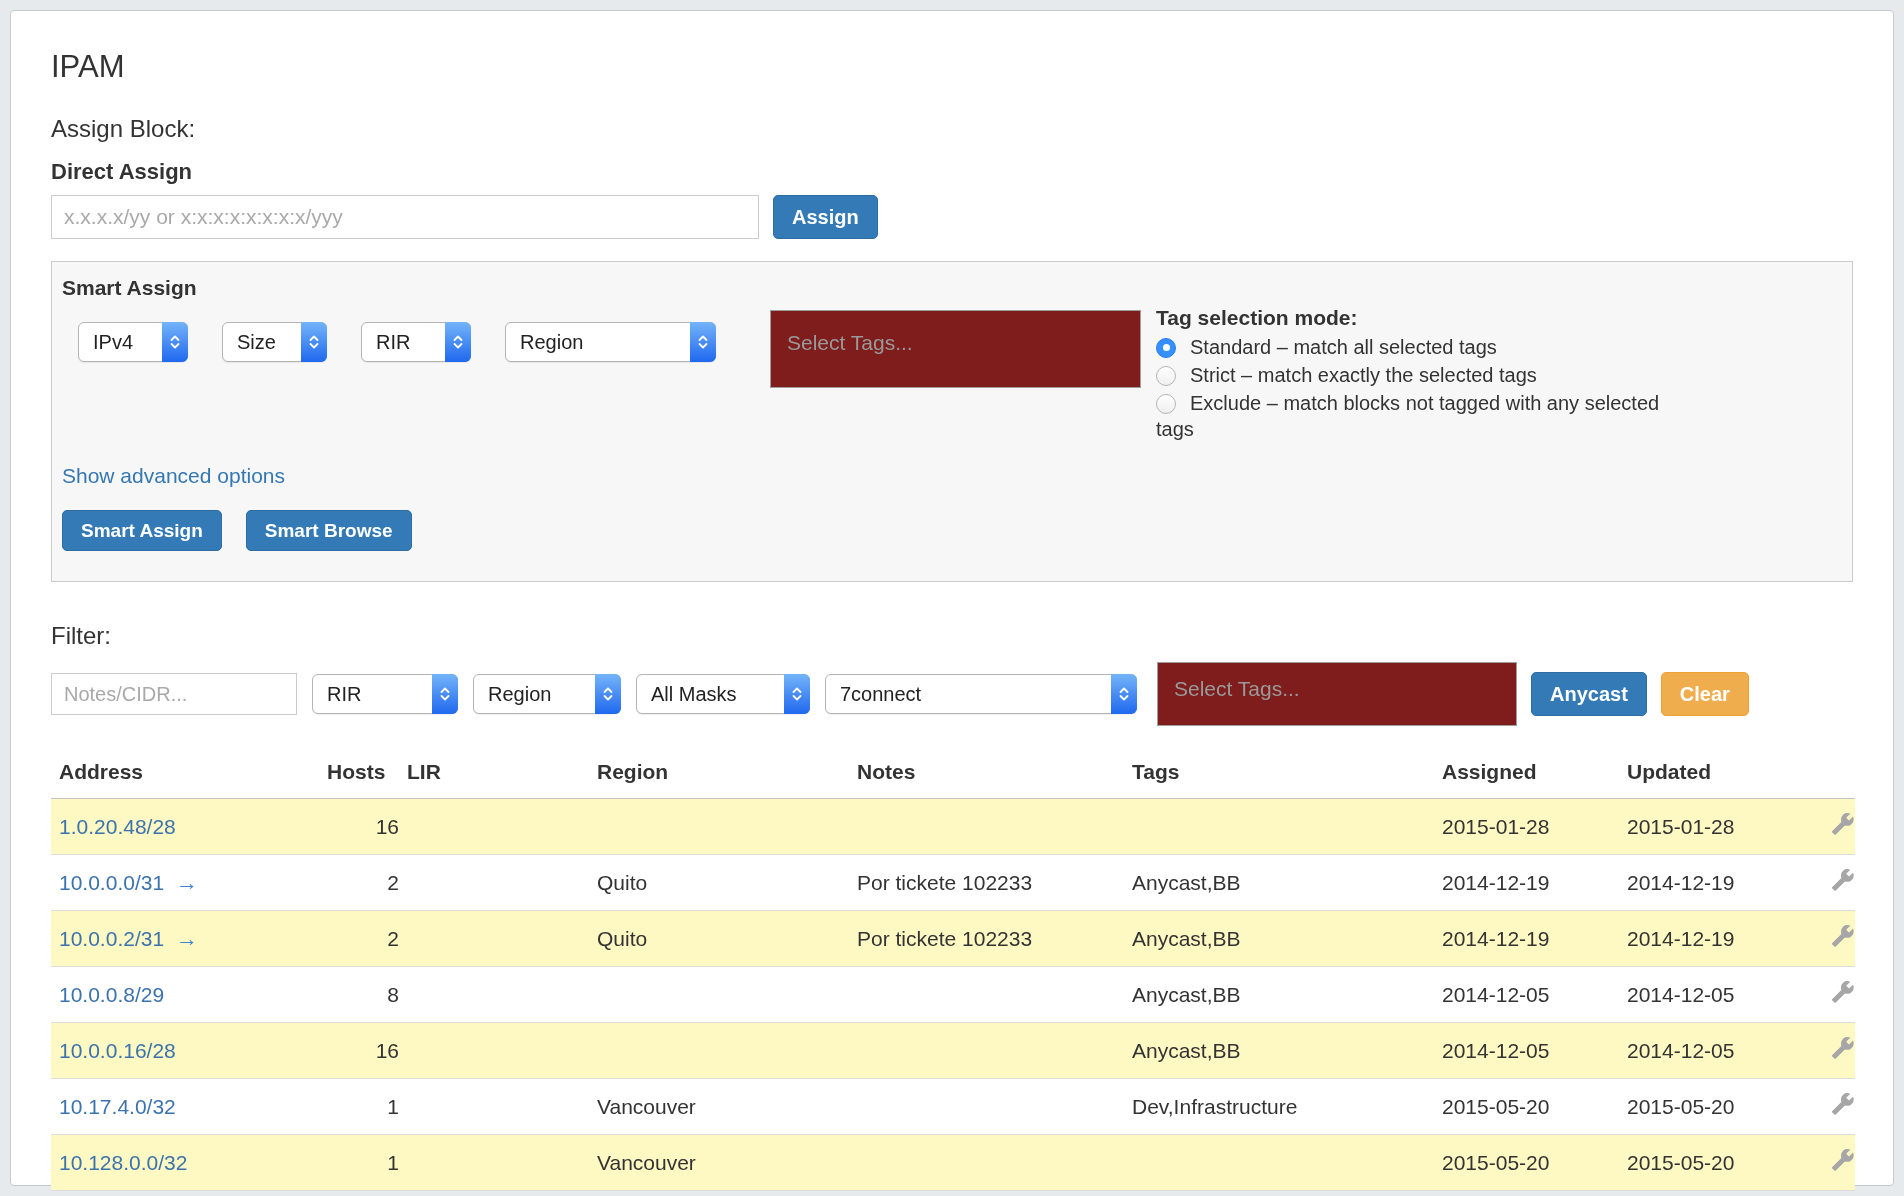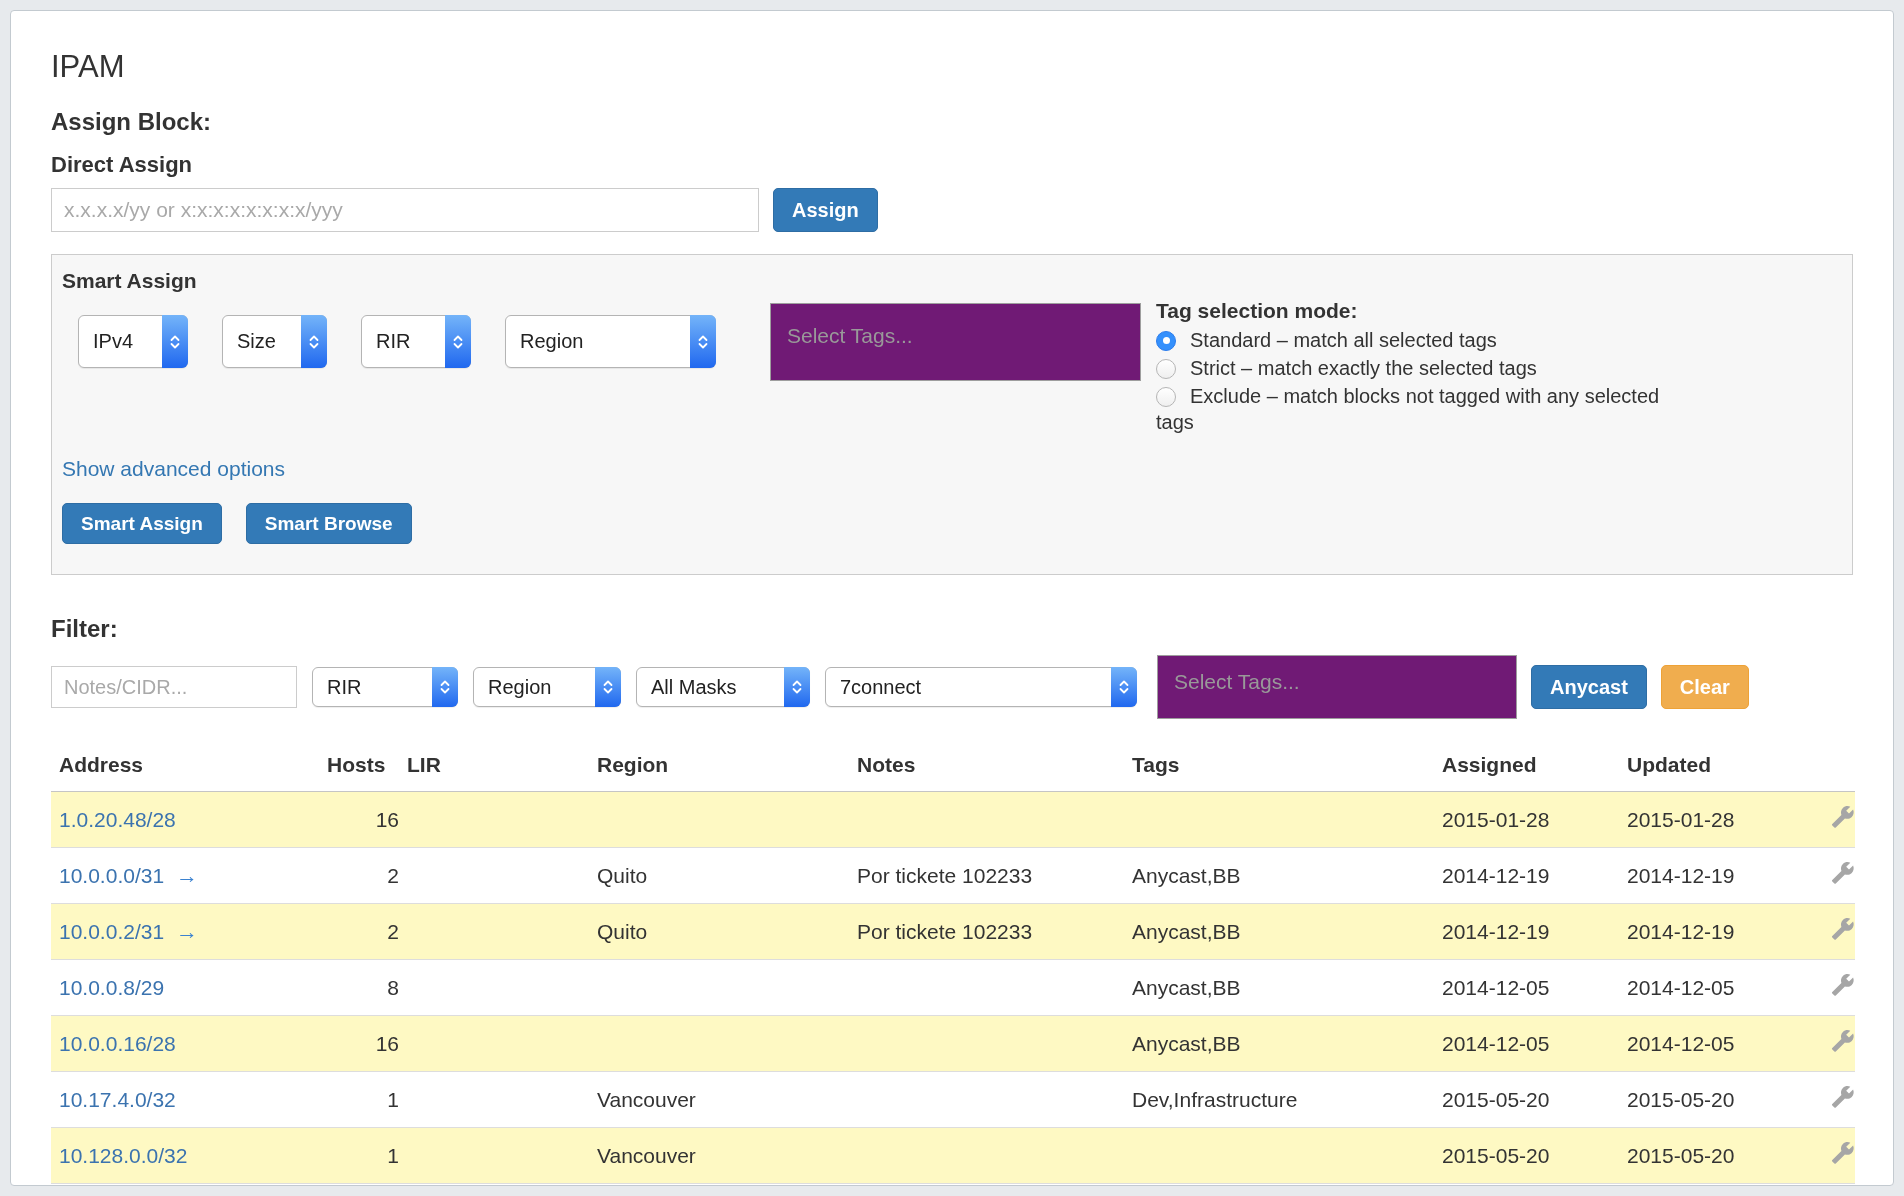--- a/index.html
+++ b/index.html
@@ -10,39 +10,39 @@
     font-family:"Liberation Sans","DejaVu Sans",sans-serif;
     color:#333;
   }
   .card {
     position:relative; margin:10px auto; width:1884px; height:1176px;
     background:#fff; border:1px solid #c3cad0; border-radius:4px;
     padding:30px 40px 0 40px;
   }
   
   .page-title { font-size:31px; font-weight:400; color:#333; margin:8px 0 0 0; }
-  .section-h  { font-size:24px; font-weight:bold; margin:23px 0 0 0; }
+  .section-h  { font-size:24px; font-weight:normal; margin:30px 0 0 0; }
   .sub-h      { font-size:22px; font-weight:bold; margin:16px 0 0 0; }
   
   .txt-input {
     border:1px solid #ccc; background:#fff; color:#444;
     font-family:inherit; font-size:21px; padding:0 12px; outline:none;
   }
   .txt-input::placeholder { color:#a9a9a9; }
   .btn {
     display:inline-flex; align-items:center; justify-content:center;
     font-family:inherit; font-size:20px; font-weight:bold; color:#fff;
     border-radius:5px; cursor:pointer; border:1px solid transparent;
     padding:12px 18px; height:44px;
   }
   .btn-blue   { background:#337ab7; border-color:#2e6da4; }
   .btn-orange { background:#f0ad4e; border-color:#eea236; }
   
   .mac-select {
-    display:inline-flex; align-items:stretch; height:53px;
+    display:inline-flex; align-items:stretch; height:40px;
     background:#fff; border:1px solid #b4b4b4; border-radius:6px;
     box-shadow:0 1px 1px rgba(0,0,0,.07); cursor:pointer;
   }
   .mac-select .val {
     flex:1; display:flex; align-items:center; padding:0 10px 0 14px;
     font-size:20px; color:#222; white-space:nowrap; overflow:hidden;
   }
   .mac-select .stepper {
     width:26px; margin:-1px -1px -1px 0; border-radius:0 6px 6px 0;
     background:linear-gradient(#74b4f9,#2068ef);
@@ -55,21 +55,21 @@
   
   .panel {
     margin-top:22px; width:1802px; background:#f7f7f7;
     border:1px solid #ccc; padding:14px 12px 30px 10px;
   }
   .panel-h { font-size:21px; font-weight:bold; margin:0; }
   .panel-row { display:flex; align-items:flex-start; margin-top:6px; }
   .selects-row { display:flex; gap:34px; margin-top:16px; margin-left:16px; }
   .tags-box {
     width:371px; height:78px; margin-left:54px; margin-top:4px;
-    background:#701a75; border:1px solid #9e9e9e; padding:20px 16px;
+    background:#7f1d1d; border:1px solid #9e9e9e; padding:20px 16px;
     font-size:21px; color:#999; cursor:text;
   }
   .tags-box.small { width:360px; height:64px; padding:14px 16px; }
   .tagmode { width:545px; margin-left:15px; font-size:20px; }
   .tagmode .tm-title { font-size:21px; font-weight:bold; margin-bottom:4px; }
   .opt { margin:2px 0; line-height:26px; }
   .radio {
     display:inline-block; width:20px; height:20px; border-radius:50%;
     background:linear-gradient(#fff,#efefef); border:1px solid #b5b5b5;
     vertical-align:-4px; margin-right:14px; position:relative; cursor:pointer;

